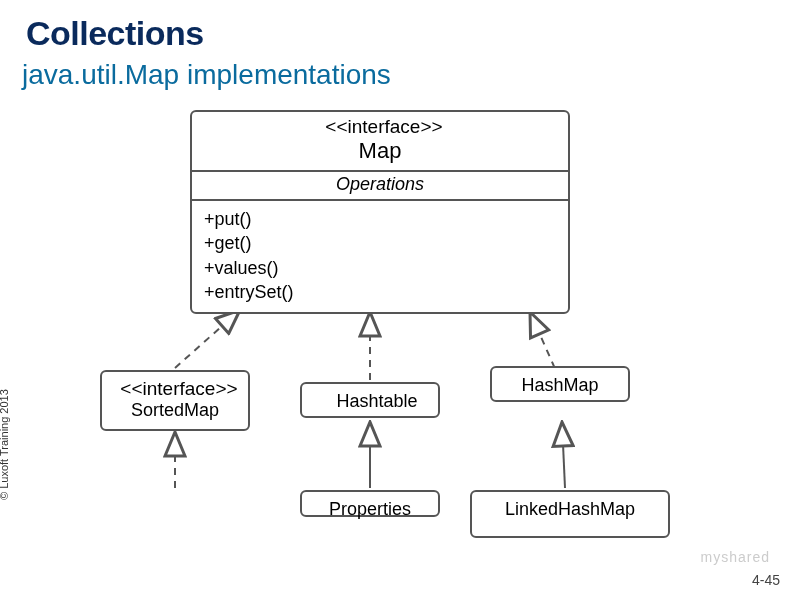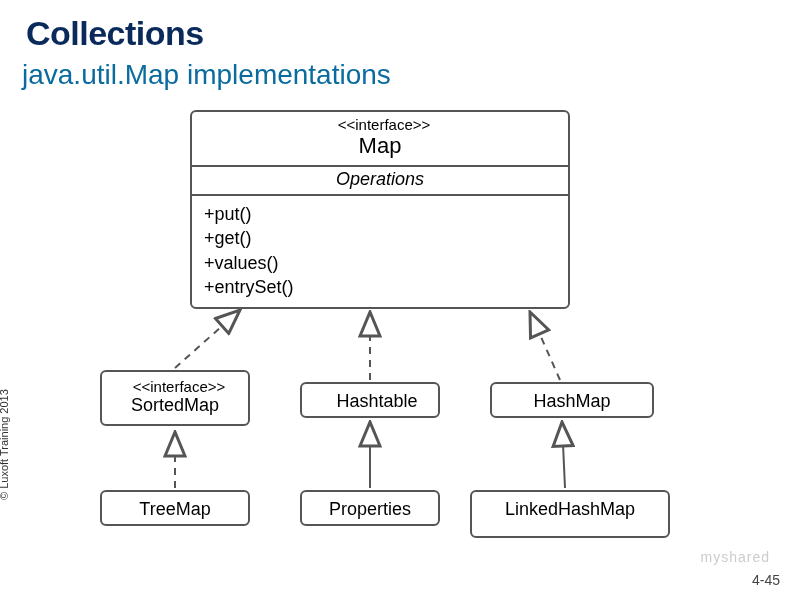--- a/index.html
+++ b/index.html
@@ -41,43 +41,43 @@
   }
   .map-box {
     left: 100px; top: 0;
     width: 380px;
   }
   .map-head {
     border-bottom: 2px solid #555;
     padding: 4px 0 6px;
     font-size: 20px;
   }
-  .stereo { font-size: 15px; padding-left: 8px; }
+  .stereo { font-size: 19px; padding-left: 8px; }
   .name { font-size: 22px; }
   .ops-label {
     border-bottom: 2px solid #555;
     font-style: italic;
     font-size: 18px;
     padding: 2px 0 4px;
   }
   .ops-body {
     text-align: left;
     padding: 6px 12px 8px;
     font-size: 18px;
     line-height: 1.35;
   }
   .small-box {
     padding: 6px 10px 8px;
     font-size: 18px;
   }
   .sorted-box { left: 10px;  top: 260px; width: 150px; }
   .hashtable-box { left: 210px; top: 272px; width: 140px; height: 36px; line-height:22px;padding-left:24px;}
-  .hashmap-box { left: 400px; top: 272px; width: 164px; height: 36px; line-height:22px;}
+  .hashmap-box { left: 400px; top: 256px; width: 140px; height: 36px; line-height:22px;}
   .treemap-box { left: 10px;  top: 380px; width: 150px; height: 36px; line-height:22px;}
-  .properties-box { left: 210px; top: 380px; width: 140px; height: 36px; line-height:22px;}
+  .properties-box { left: 210px; top: 380px; width: 140px; height: 27px; line-height:22px;}
   .linked-box { left: 380px; top: 380px; width: 200px; height: 48px; line-height:22px;}
   svg.connectors {
     position: absolute;
     left: 0; top: 0;
     width: 640px; height: 430px;
     pointer-events: none;
   }
   .copyright {
     position: absolute;
     left: 10px;
@@ -145,21 +145,20 @@
     </div>
   </div>
 
   <div class="box small-box sorted-box">
     <div class="stereo">&lt;&lt;interface&gt;&gt;</div>
     <div>SortedMap</div>
   </div>
 
   <div class="box small-box hashtable-box">Hashtable</div>
   <div class="box small-box hashmap-box">HashMap</div>
-  <div class="box small-box treemap-box">TreeMap</div>
   <div class="box small-box properties-box">Properties</div>
   <div class="box small-box linked-box">LinkedHashMap</div>
 
 </div>
 
 <div class="copyright">© Luxoft Training 2013</div>
 <div class="watermark">myshared</div>
 <div class="pagenum">4-45</div>
 
 </body></html>

